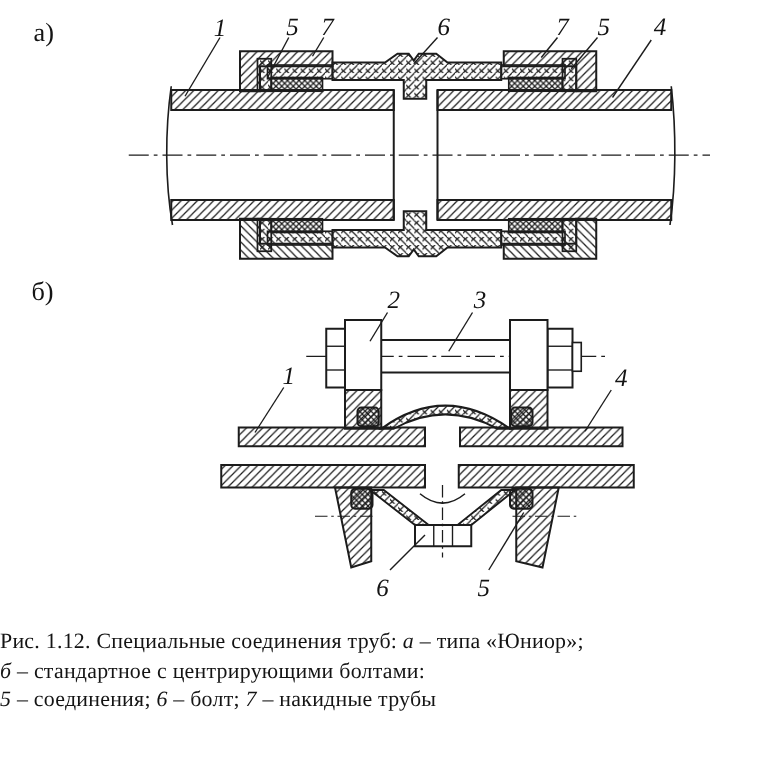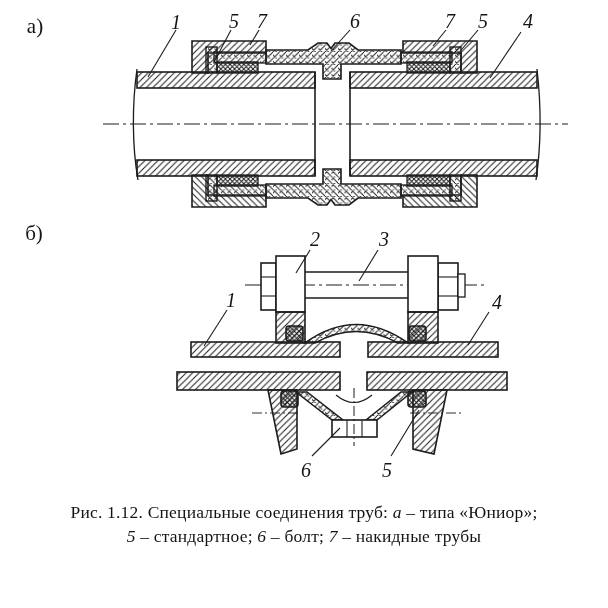--- a/index.html
+++ b/index.html
@@ -2,21 +2,21 @@
 <html><head>
 <meta charset="utf-8">
 <style>
   html,body{margin:0;padding:0;}
   body{
     width:608px;height:608px;background:#ffffff;overflow:hidden;position:relative;
     font-family:"Liberation Serif", serif;color:#141414;
   }
   .fig{position:absolute;left:0;top:0;}
   .caption{
-    position:absolute;left:0;top:501px;width:608px;text-align:center;
+    position:absolute;left:0;top:501px;width:608px;
     font-size:17.5px;line-height:23.5px;color:#141414;letter-spacing:0.2px;
   }
   .caption .it{font-style:italic;}
   svg text{font-family:"Liberation Serif", serif;fill:#141414;}
   svg .num{font-style:italic;font-size:20px;}
   svg .part{font-size:21px;}
 </style>
 </head>
 <body>
 
@@ -164,14 +164,15 @@
       <text class="num" x="497" y="309">4</text>
       <text class="num" x="306" y="477">6</text>
       <text class="num" x="387" y="477">5</text>
       <text class="part" x="34" y="240">б)</text>
     </g>
   </g>
 </svg>
 
 <div class="caption">
   <div><span>Рис. 1.12. Специальные соединения труб: </span><span class="it">а</span><span> – типа «Юниор»;</span></div>
-  <div><span class="it">5</span><span> – стандартное; </span><span class="it">6</span><span> – болт; </span><span class="it">7</span><span> – накидные трубы</span></div>
+  <div><span class="it">б</span><span> – стандартное с центрирующими болтами:</span></div>
+  <div><span class="it">5</span><span> – соединения; </span><span class="it">6</span><span> – болт; </span><span class="it">7</span><span> – накидные трубы</span></div>
 </div>
 
 </body></html>

